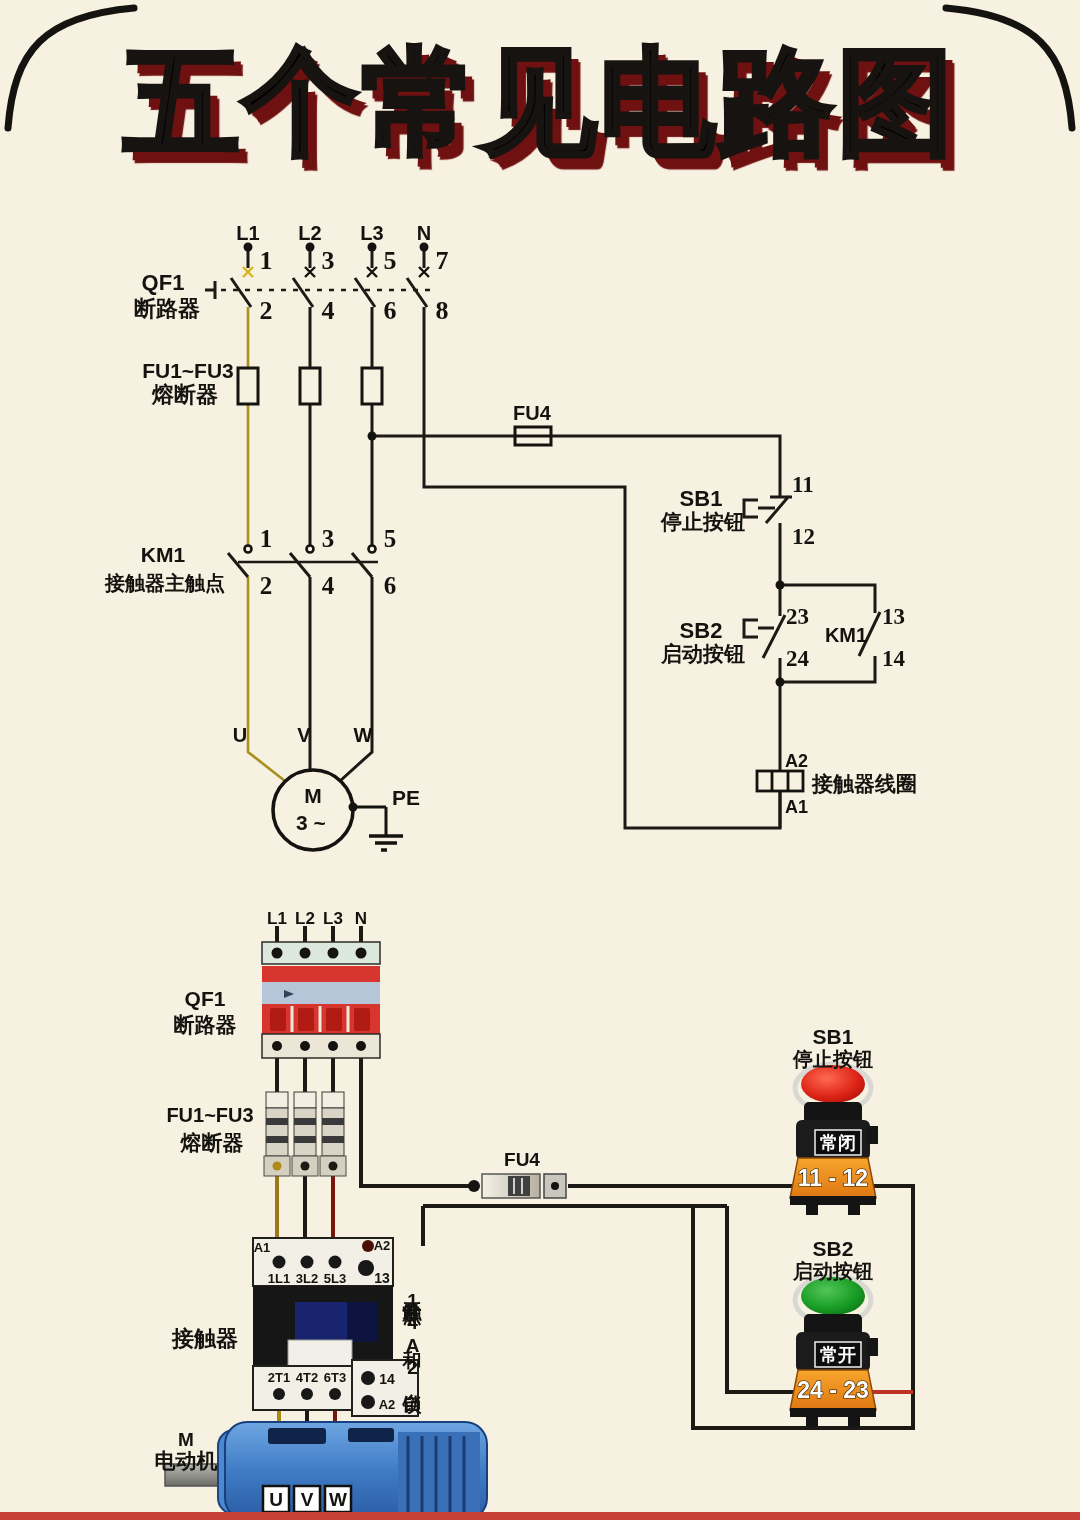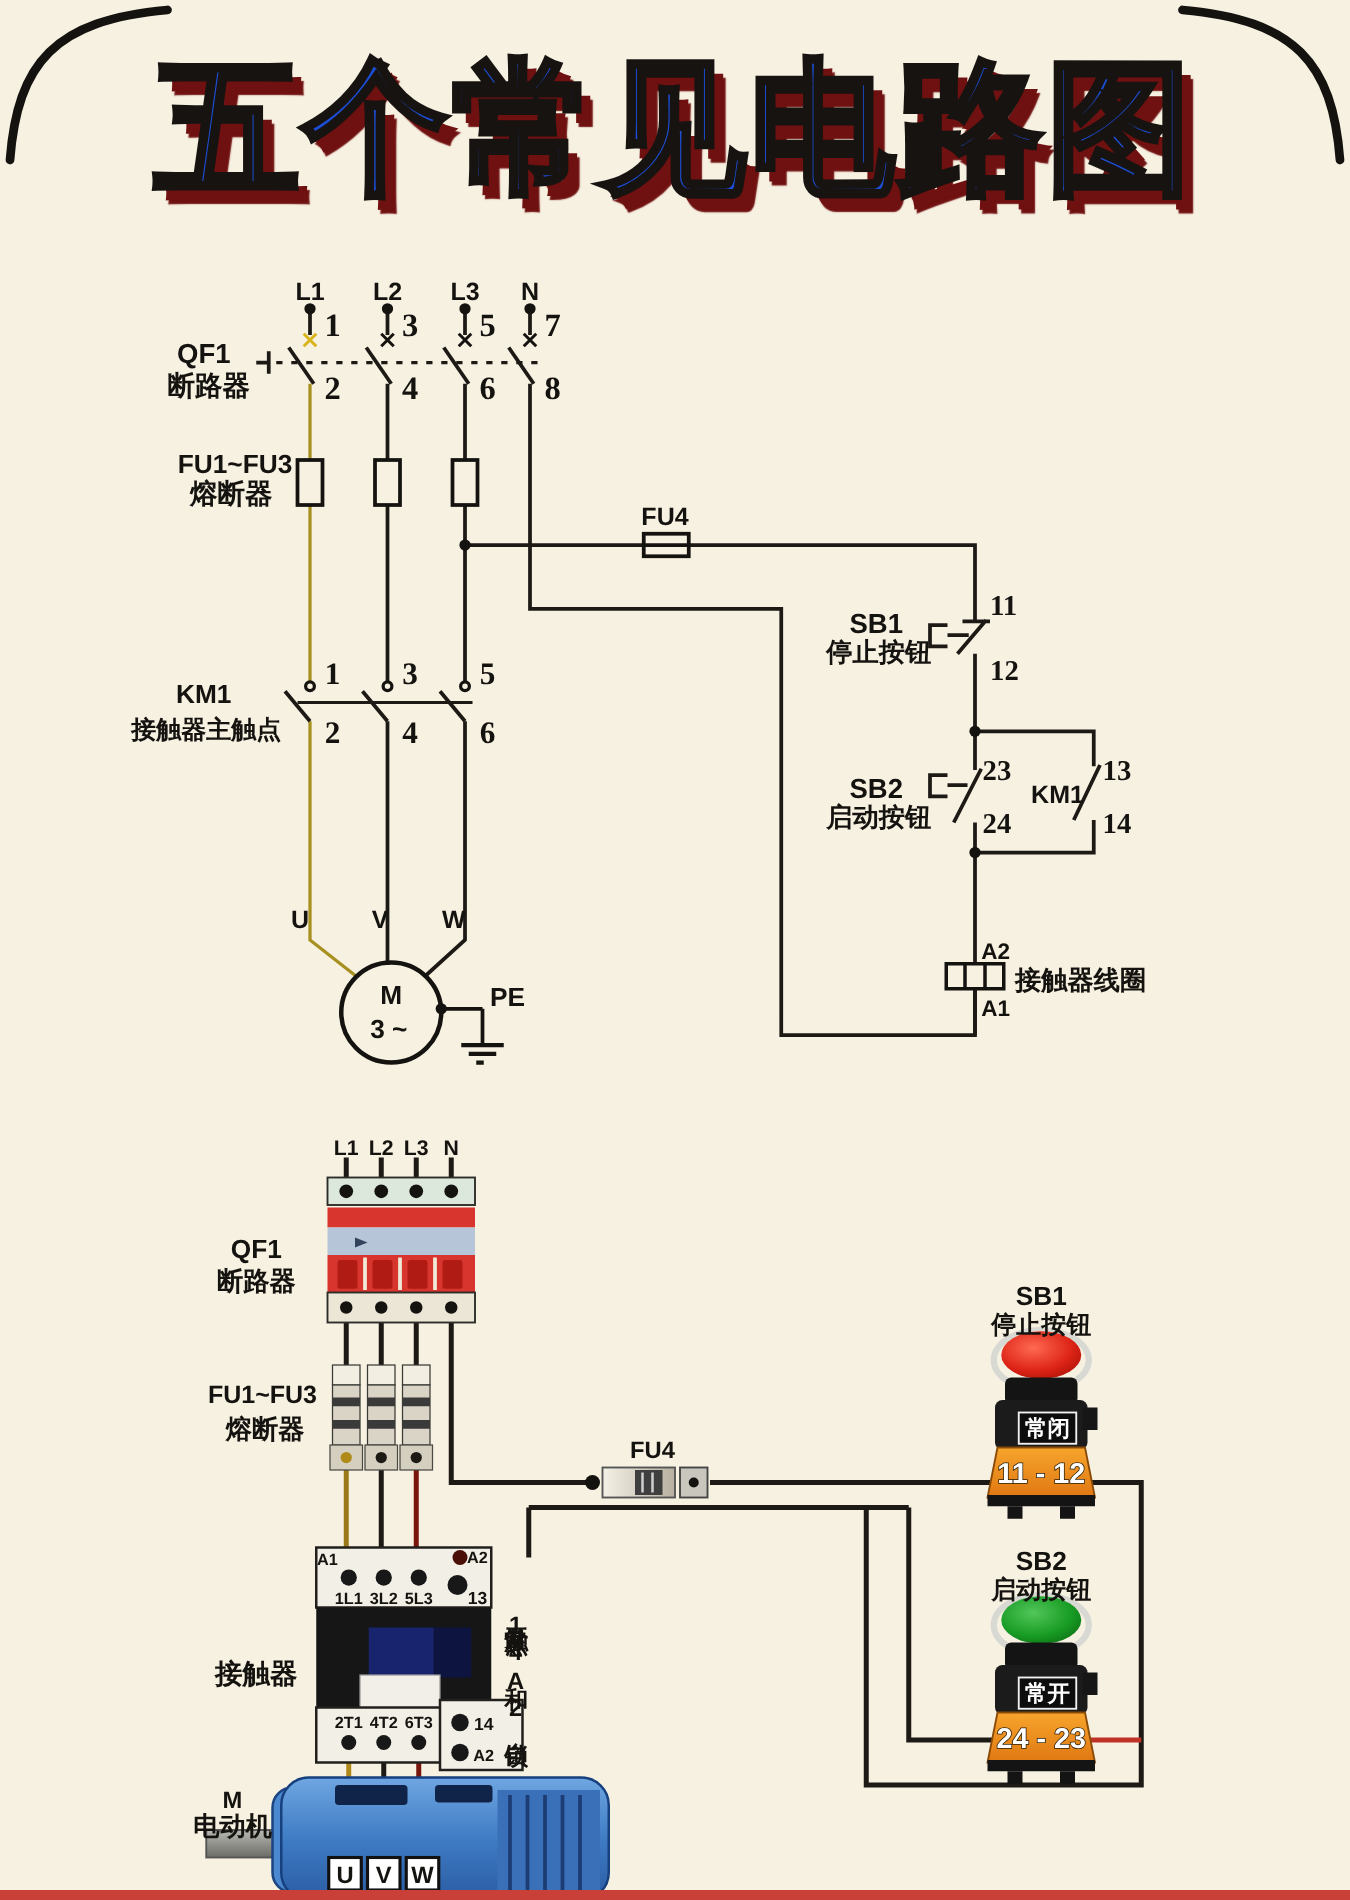--- a/index.html
+++ b/index.html
@@ -2,21 +2,21 @@
 <html><head>
 <meta charset="utf-8">
 <style>
   html,body{margin:0;padding:0;}
   body{width:1080px;height:1520px;position:relative;background:#f7f1e2;overflow:hidden;
        font-family:"Liberation Sans","DejaVu Sans",sans-serif;}
   .stage{position:absolute;inset:0;width:1080px;height:1520px;}
   .title{position:absolute;top:30px;left:0;width:100%;text-align:center;
          font-family:"Liberation Sans","DejaVu Sans",sans-serif;
          font-weight:900;font-size:116px;line-height:1.25;letter-spacing:3px;
-         color:#1d4ed8;-webkit-text-stroke:4px #171310;
+         color:#000000;-webkit-text-stroke:4px #171310;
          text-shadow:9px 10px 0 #6f1110,11px 13px 1px #6f1110;}
   svg{position:absolute;left:0;}
   #corners{top:0;}
   #schematic{top:205px;}
   #wiring{top:890px;}
   svg text{font-family:"Liberation Sans","DejaVu Sans",sans-serif;fill:#15130f;text-anchor:middle;font-weight:bold;}
   svg text.num{font-family:"Liberation Serif","DejaVu Serif",serif;}
   svg text.start{text-anchor:start;}
   svg text.white{fill:#ffffff;}
   svg text.outl{fill:#ffffff;stroke:#241a06;stroke-width:1.2px;paint-order:stroke;}

